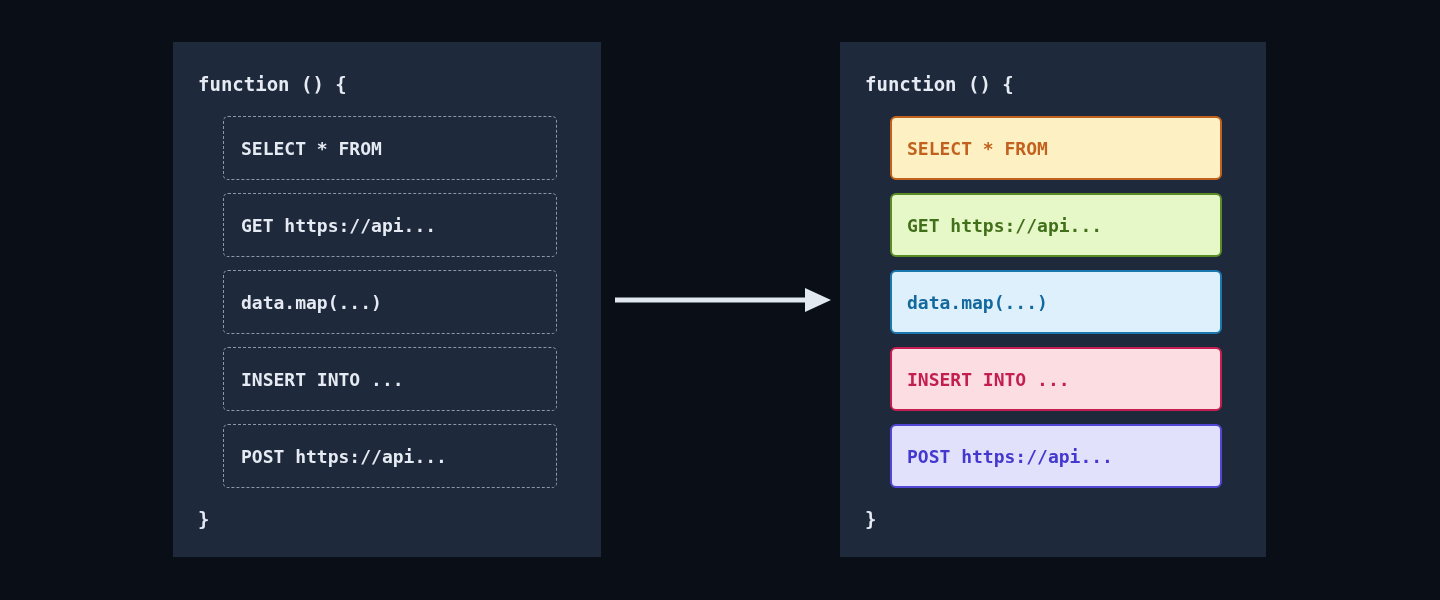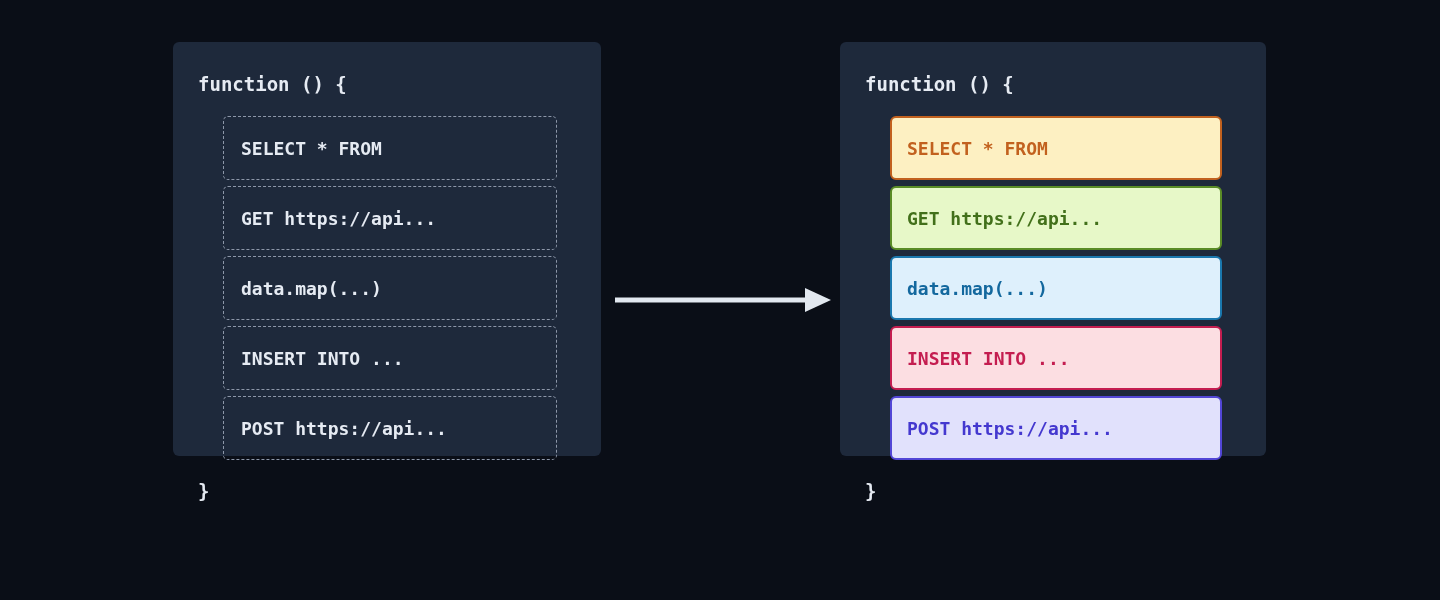--- a/index.html
+++ b/index.html
@@ -8,37 +8,37 @@
     position: relative;
     width: 1440px;
     height: 600px;
     overflow: hidden;
     font-family: "DejaVu Sans Mono", "Liberation Mono", monospace;
     font-weight: 700;
   }
   .panel {
     position: absolute;
     top: 42px;
-    height: 414px;
+    height: 515px;
     background: #1e293b;
-    border-radius: 6px;
+    border-radius: 0;
   }
   .panel.left  { left: 173px; width: 428px; }
   .panel.right { left: 840px; width: 426px; }
   .panel-header {
     margin: 30px 0 0 25px;
     font-size: 19px;
     line-height: 24px;
     color: #e8edf4;
     white-space: pre;
   }
   .rows {
     display: flex;
     flex-direction: column;
-    gap: 6px;
+    gap: 13px;
     margin: 20px 44px 0 50px;
   }
   .code-slot {
     height: 64px;
     border: 1px dashed #8d97a9;
     border-radius: 5px;
     display: flex;
     align-items: center;
     padding-left: 17px;
     font-size: 18px;

